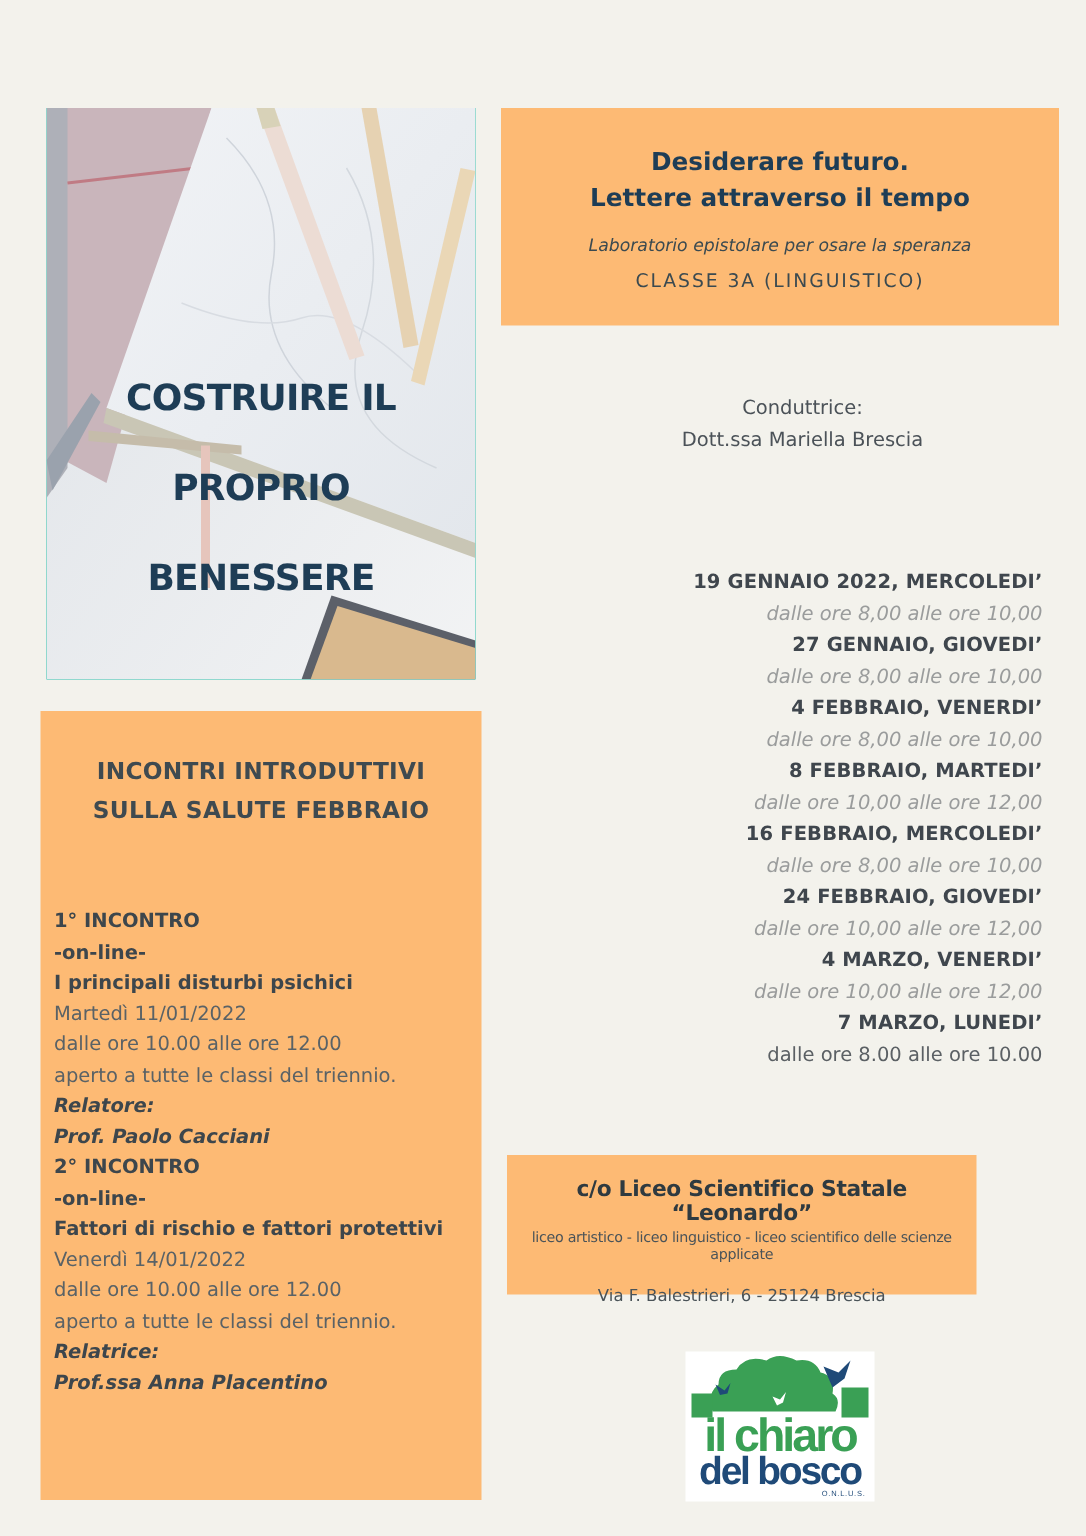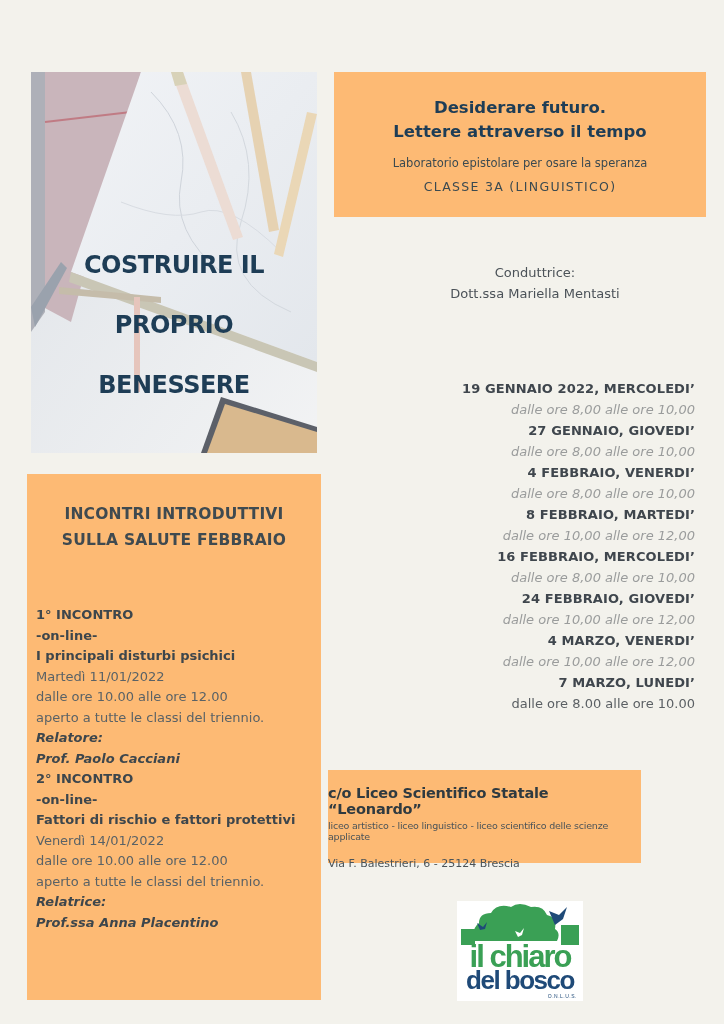--- a/index.html
+++ b/index.html
@@ -21,21 +21,21 @@
     font-family: "DejaVu Sans", sans-serif; font-weight: bold;
     font-size: 24px; letter-spacing: -0.5px; line-height: 60px;
   }
   .green { background: #fdba74; position: absolute; }
   .top-box { left: 334px; top: 72px; width: 372px; height: 145px; text-align: center; }
   .top-box .t1 {
     margin-top: 24px; font-family: "DejaVu Sans", sans-serif; font-weight: bold;
     font-size: 16.5px; color: #1e3d56; line-height: 24px;
   }
   .top-box .sub {
-    margin-top: 12px; font-family: "DejaVu Sans", sans-serif; 
+    margin-top: 12px; font-family: "DejaVu Sans", sans-serif; font-style: italic;
     font-size: 11.5px; color: #3b4a50;
   }
   .top-box .cls {
     margin-top: 9px; font-family: "DejaVu Sans", sans-serif; font-size: 12.5px;
     letter-spacing: 1.3px; color: #3b4a50;
   }
   .cond {
     position: absolute; left: 380px; width: 310px; top: 262px; text-align: center;
     font-size: 13px; line-height: 21px; color: #4b5258;
   }
@@ -53,21 +53,21 @@
   .left-box .head {
     margin-top: 27px; text-align: center; font-weight: bold; font-size: 15.5px;
     color: #3f4a50; line-height: 26px; letter-spacing: 0.2px;
   }
   .left-box .block { font-size: 13px; line-height: 20.5px; color: #48525a; }
   .left-box .b1 { margin-top: 52px; }
   .left-box .b2 { }
   .left-box .bold { font-weight: bold; color: #3d464c; }
   .left-box .reg { color: #5a6266; }
   .left-box .bi { font-weight: bold; font-style: italic; color: #3d464c; }
-  .addr-box { left: 328px; top: 770px; width: 313px; height: 93px; }
+  .addr-box { left: 338px; top: 770px; width: 313px; height: 93px; text-align: center; }
   .addr-box .a1 { margin-top: 15px; font-weight: bold; font-size: 14.5px; color: #2f3a40; letter-spacing: -0.2px; }
   .addr-box .a2 { margin-top: 3px; font-size: 9.5px; color: #4a5358; letter-spacing: -0.2px; }
   .addr-box .a3 { margin-top: 15px; font-size: 11px; color: #4a5358; }
   .logo {
     position: absolute; left: 457px; top: 901px; width: 126px; height: 100px;
     background: #ffffff;
   }
   .logo svg { position: absolute; left: 0; top: 0; }
   .logo .l1 {
     position: absolute; left: 4px; top: 42px; width: 118px; text-align: center;
@@ -135,21 +135,21 @@
   <div class="t1">
     <div>Desiderare futuro.</div>
     <div>Lettere attraverso il tempo</div>
   </div>
   <div class="sub">Laboratorio epistolare per osare la speranza</div>
   <div class="cls">CLASSE 3A (LINGUISTICO)</div>
 </div>
 
 <div class="cond">
   <div>Conduttrice:</div>
-  <div>Dott.ssa  Mariella Mentasti</div>
+  <div>Dott.ssa  Mariella Brescia</div>
 </div>
 
 <div class="schedule">
   <div>
     <div class="d">19 GENNAIO 2022, MERCOLEDI’</div>
     <div class="h">dalle ore 8,00 alle ore 10,00</div>
   </div>
   <div>
     <div class="d">27 GENNAIO,  GIOVEDI’</div>
     <div class="h">dalle ore 8,00 alle ore 10,00</div>

